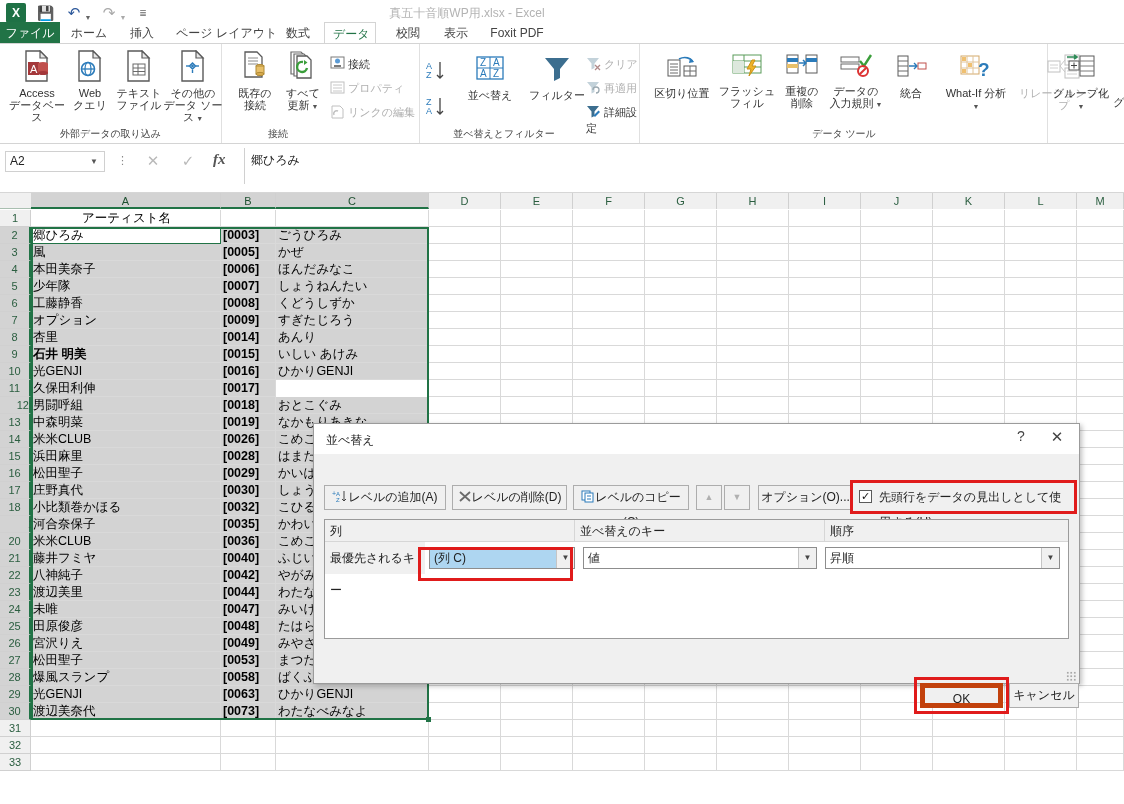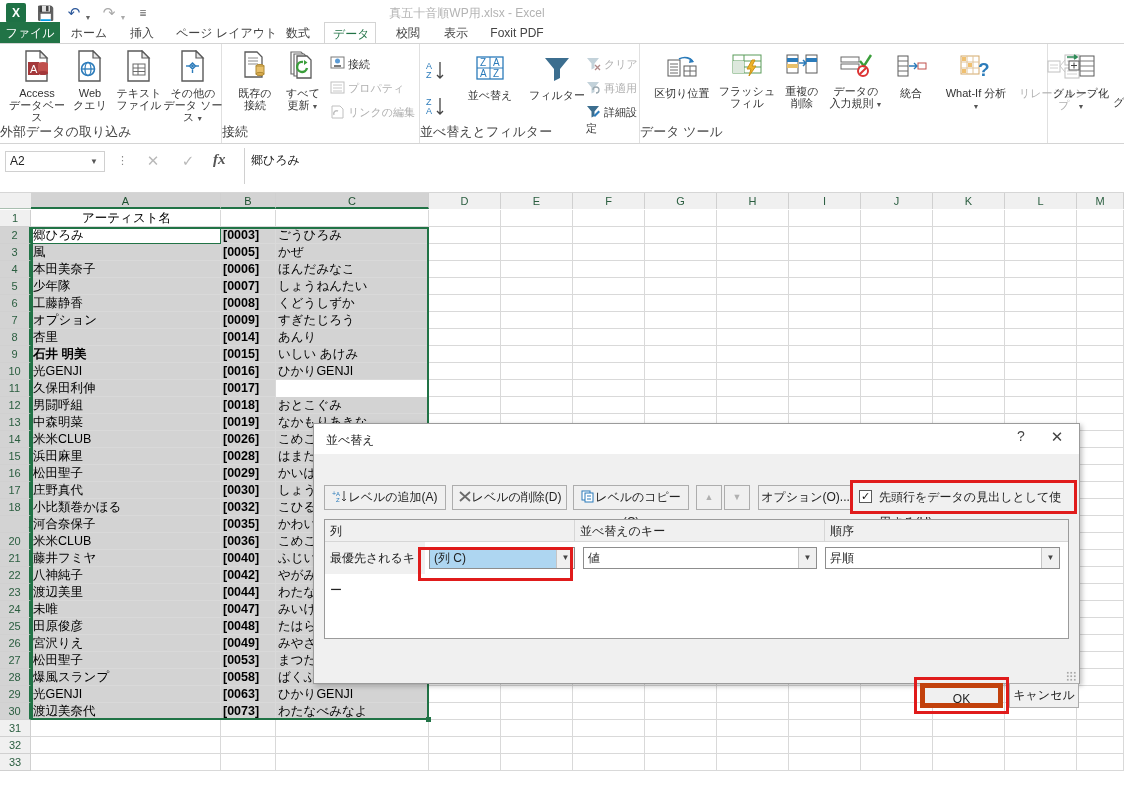--- a/index.html
+++ b/index.html
@@ -63,21 +63,21 @@
     position: absolute; left: 0; top: 43px; width: 1124px; height: 101px;
     background: #fff; border-top: 1px solid #d4d4d4;
     border-bottom: 1px solid #d4d4d4;
   }
   .rgroup {
     position: absolute; top: 0; height: 99px;
     border-right: 1px solid #e0e0e0;
   }
   .rgroup-label {
     position: absolute; bottom: 2px; width: 100%;
-    font-size: 13px; color: #444;
+    text-align: center; font-size: 10px; color: #444;
   }
   .ritem {
     position: absolute; text-align: center;
     font-size: 11px; color: #333; line-height: 12px;
   }
   .ritem .ic { display: block; margin: 0 auto 3px auto; }
   .ritem.dim { color: #b0b0b0; }
   .ritem-h { text-align: left; font-size: 11px; color: #333; position: absolute; }
   .ritem-h.dim { color: #b0b0b0; }
 
@@ -766,21 +766,21 @@
       <div class="cell" style="left: 429px; width: 72px; top: 187px;"></div>
       <div class="cell" style="left: 501px; width: 72px; top: 187px;"></div>
       <div class="cell" style="left: 573px; width: 72px; top: 187px;"></div>
       <div class="cell" style="left: 645px; width: 72px; top: 187px;"></div>
       <div class="cell" style="left: 717px; width: 72px; top: 187px;"></div>
       <div class="cell" style="left: 789px; width: 72px; top: 187px;"></div>
       <div class="cell" style="left: 861px; width: 72px; top: 187px;"></div>
       <div class="cell" style="left: 933px; width: 72px; top: 187px;"></div>
       <div class="cell" style="left: 1005px; width: 72px; top: 187px;"></div>
       <div class="cell" style="left: 1077px; width: 47px; top: 187px;"></div>
-      <div class="rowhead sel" style="top: 204px;">12</div>
+      <div class="rowhead sel" style="top: 204px; text-align: right;">12</div>
       <div class="cell selcell" style="left: 31px; width: 190px; top: 204px;">男闘呼組</div>
       <div class="cell selcell bold" style="left: 221px; width: 55px; top: 204px;">[0018]</div>
       <div class="cell selcell" style="left: 276px; width: 153px; top: 204px;">おとこぐみ</div>
       <div class="cell" style="left: 429px; width: 72px; top: 204px;"></div>
       <div class="cell" style="left: 501px; width: 72px; top: 204px;"></div>
       <div class="cell" style="left: 573px; width: 72px; top: 204px;"></div>
       <div class="cell" style="left: 645px; width: 72px; top: 204px;"></div>
       <div class="cell" style="left: 717px; width: 72px; top: 204px;"></div>
       <div class="cell" style="left: 789px; width: 72px; top: 204px;"></div>
       <div class="cell" style="left: 861px; width: 72px; top: 204px;"></div>

